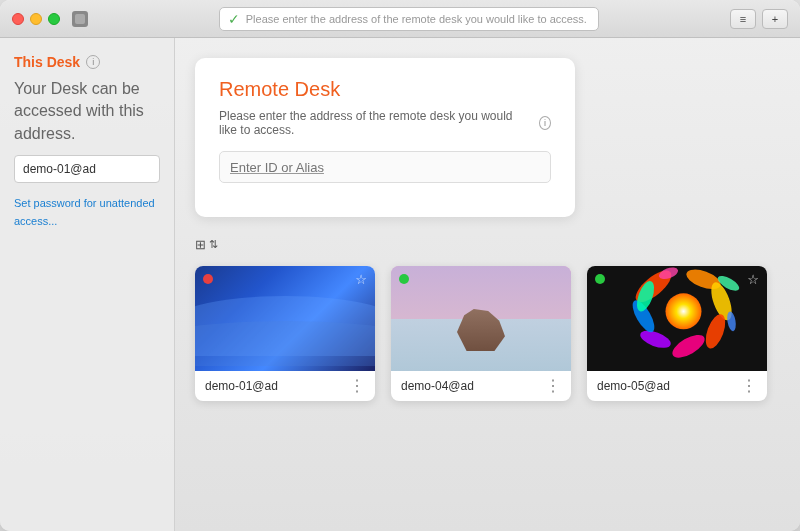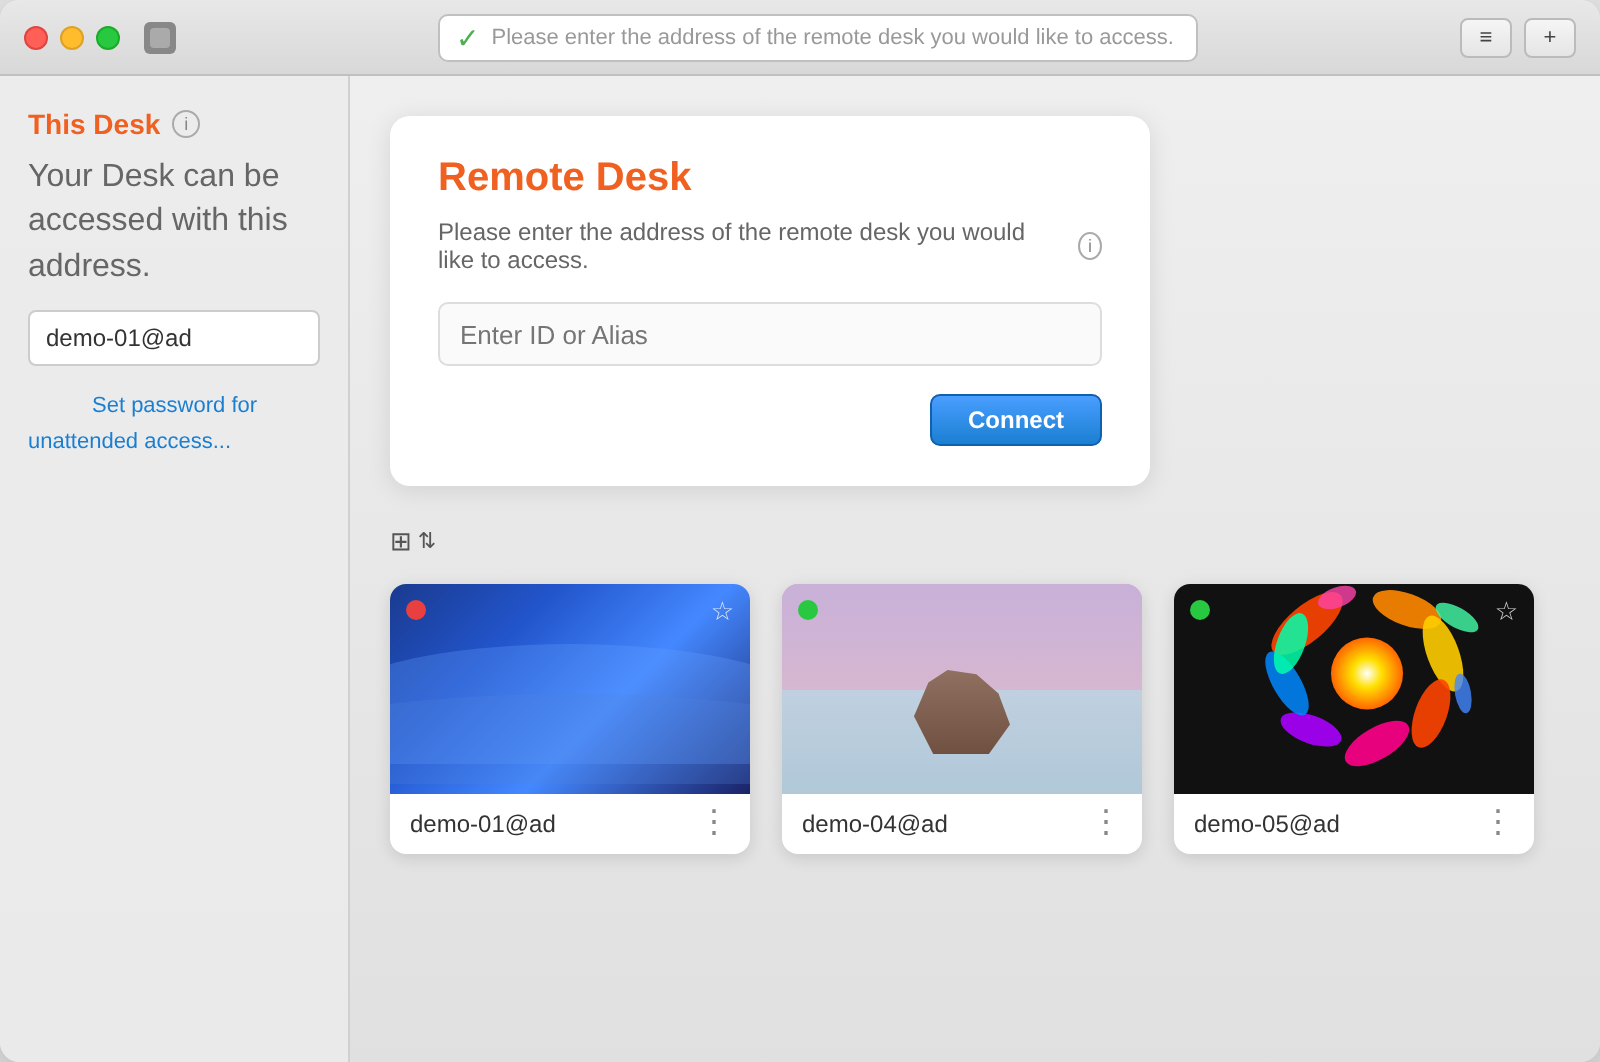--- a/index.html
+++ b/index.html
@@ -153,40 +153,39 @@
       background: white;
       color: #333;
       margin-bottom: 10px;
       outline: none;
     }
     .sidebar-link {
       font-size: 11px;
       color: #1a7fd1;
       cursor: pointer;
       text-decoration: none;
-      margin-left: 32px;
     }
     
     .content-panel {
       flex: 1;
       padding: 20px;
       overflow-y: auto;
     }
     
     .remote-desk-card {
       background: white;
       border-radius: 10px;
       padding: 20px 24px;
       margin-bottom: 20px;
       box-shadow: 0 2px 12px rgba(0,0,0,0.1);
       max-width: 380px;
     }
     .remote-desk-title {
       font-size: 20px;
-      font-weight: 700;
+      font-weight: 400;
       color: #f06020;
       margin-bottom: 8px;
     }
     .remote-desk-desc-row {
       display: flex;
       align-items: center;
       gap: 6px;
       margin-bottom: 14px;
     }
     .remote-desk-desc {
@@ -197,20 +196,21 @@
       width: 100%;
       height: 32px;
       border: 1px solid #ddd;
       border-radius: 5px;
       padding: 0 10px;
       font-size: 13px;
       color: #999;
       outline: none;
       margin-bottom: 14px;
       background: #fafafa;
+      text-decoration: underline;
     }
     .card-actions {
       display: flex;
       gap: 8px;
       justify-content: flex-end;
     }
     .btn-browse {
       padding: 5px 14px;
       background: linear-gradient(180deg, #f8f8f8 0%, #e8e8e8 100%);
       border: 1px solid #bbb;
@@ -393,21 +393,20 @@
     <div class="content-panel">
 
       <div class="remote-desk-card">
         <div class="remote-desk-title">Remote Desk</div>
         <div class="remote-desk-desc-row">
           <span class="remote-desk-desc">Please enter the address of the remote desk you would like to access.</span>
           <div class="info-icon">i</div>
         </div>
         <input class="remote-input" type="text" placeholder="Enter ID or Alias" style="">
         <div class="card-actions">
-          <button class="btn-connect">Connect</button>
         </div>
       </div>
 
       <div class="recent-section">
         <div class="recent-header">
           <div class="recent-icons">
             <span class="grid-icon">⊞</span>
             <span class="sort-arrows">⇅</span>
           </div>
         </div>

